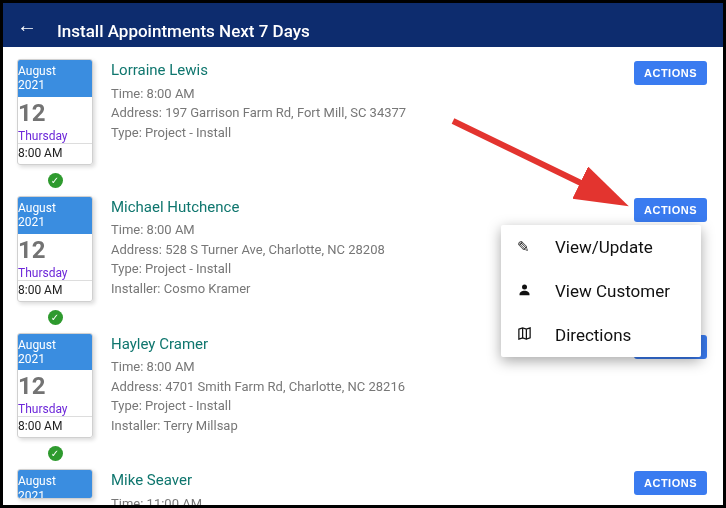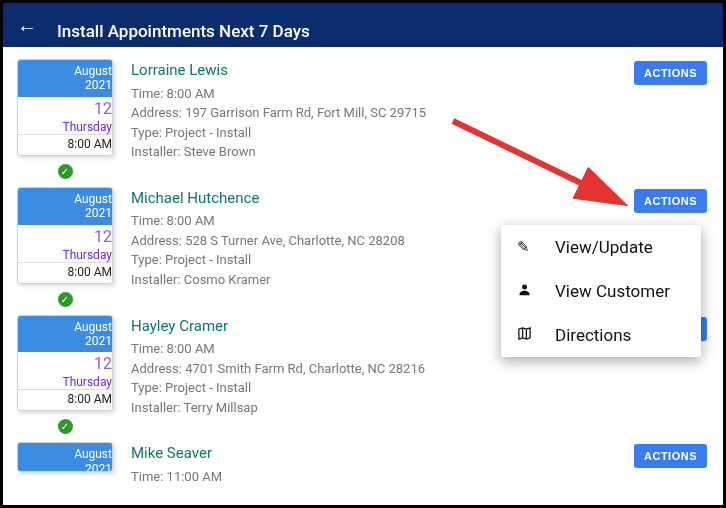--- a/index.html
+++ b/index.html
@@ -22,39 +22,39 @@
   }
   .header .back { font-size: 20px; margin-right: 20px; cursor: pointer; }
   .header .title { font-size: 17px; font-weight: 500; margin-top: 12px; }
   .list { padding: 8px 0; }
   .item {
     display: flex;
     padding: 4px 14px 4px 14px;
     position: relative;
   }
   .date-card {
-    width: 96px;
+    width: 76px;
     border: 1px solid #d0d0d0;
     border-radius: 3px;
     box-shadow: 2px 2px 4px rgba(0,0,0,0.15);
-    text-align: right;
+    text-align: left;
     overflow: hidden;
     flex-shrink: 0;
   }
   .date-top {
     background: #3a8de0;
     color: #fff;
     font-size: 12px;
     padding: 4px 0;
     line-height: 1.2;
   }
   .date-day {
-    font-size: 16px;
-    font-weight: 400;
-    color: #8b5cf6;
+    font-size: 24px;
+    font-weight: 700;
+    color: #737373;
     padding: 2px 0;
   }
   .date-weekday {
     color: #6d28d9;
     font-weight: 400;
     font-size: 12px;
   }
   .date-time {
     font-size: 12px;
     border-top: 1px solid #ddd;
@@ -144,23 +144,22 @@
         <div class="date-weekday">Thursday</div>
         <div class="date-time">8:00 AM</div>
       </div>
       <div class="check-wrap">
         <span class="check">✓</span>
       </div>
     </div>
     <div class="details">
       <div class="name">Lorraine Lewis</div>
       <div><span>Time: </span><span>8:00 AM</span></div>
-      <div><span>Address: </span><span>197 Garrison Farm Rd, Fort Mill, SC 29715</span></div>
+      <div><span>Address: </span><span>197 Garrison Farm Rd, Fort Mill, SC 34377</span></div>
       <div><span>Type: </span><span>Project - Install</span></div>
-      <div><span>Installer: </span><span>Steve Brown</span></div>
     </div>
     <button class="actions-btn">ACTIONS</button>
   </div>
 
   <div class="item">
     <div>
       <div class="date-card">
         <div class="date-top">
           <div>August</div>
           <div>2021</div>

